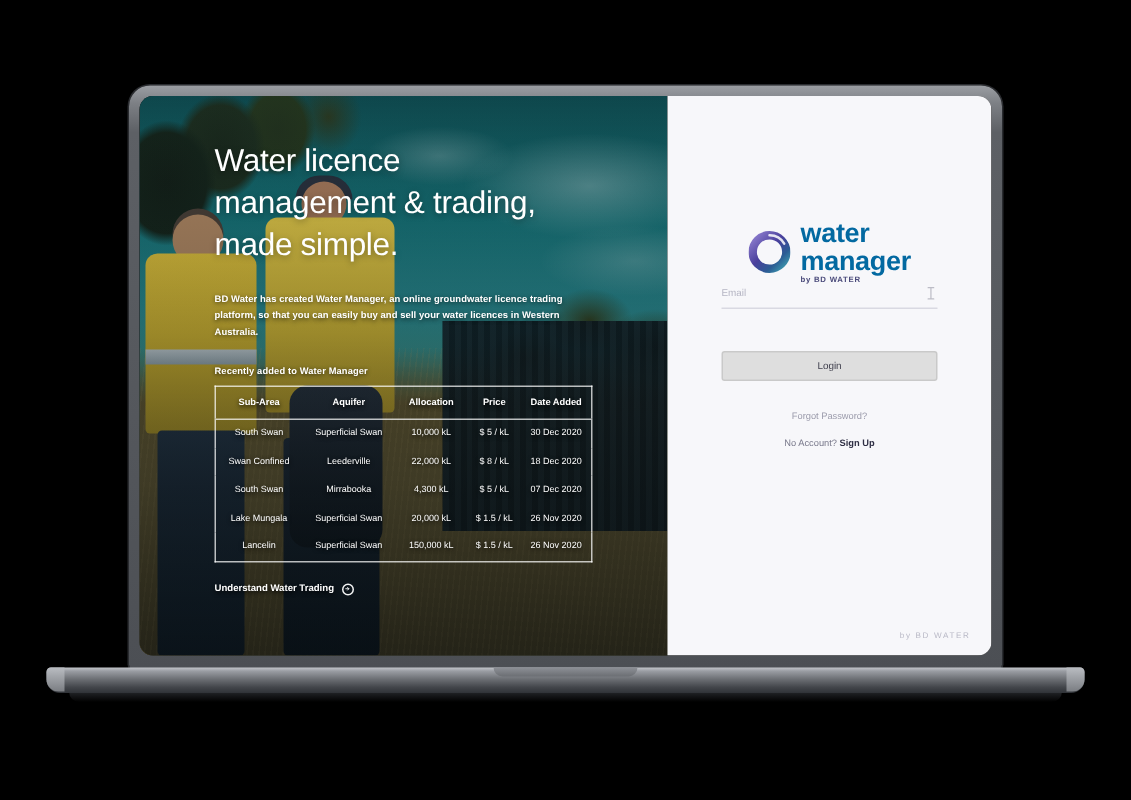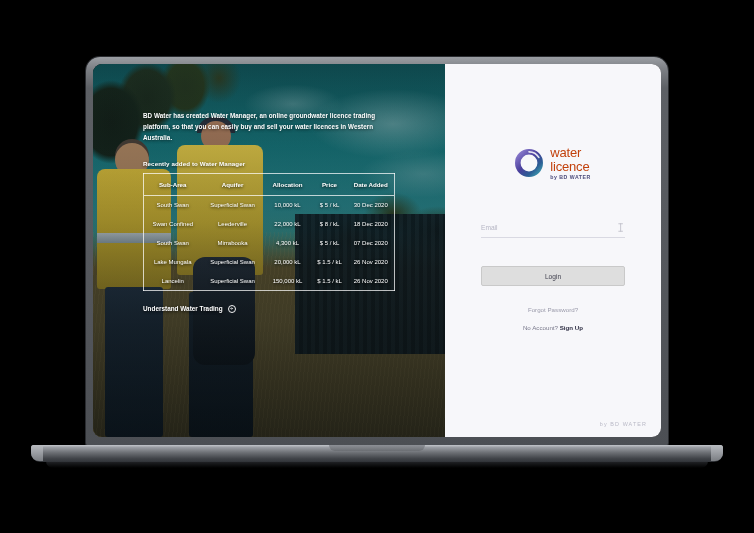--- a/index.html
+++ b/index.html
@@ -227,37 +227,37 @@
 
   .brand {
     display: flex;
     align-items: center;
     gap: 7px;
     margin-top: 82px;
   }
   .brand-mark { width: 28px; height: 28px; display:block; }
   .brand-words { line-height: 1; }
   .brand-l1, .brand-l2 {
-    font-size: 13px;
-    font-weight: 400;
-    color: #c2410c;
+    font-size: 18px;
+    font-weight: 700;
+    color: #0369a1;
     letter-spacing: -0.2px;
     display: block;
   }
   .brand-l2 { margin-top: 1px; }
   .brand-l3 {
     display: block;
     margin-top: 2px;
     font-size: 5.2px;
     font-weight: 700;
     letter-spacing: 0.5px;
     color: #4a4a7a;
   }
 
-  .form { margin-top: 42px; width: 144px; }
+  .form { width: 144px; }
 
   .field {
     position: relative;
     border-bottom: 1px solid #d9d9e2;
     padding-bottom: 4px;
     margin-bottom: 25px;
     display: flex;
     align-items: center;
   }
   .field input {
@@ -375,20 +375,25 @@
             <span class="cap"></span>
               <span class="head"></span>
             <span class="vest"></span>
               <span class="legs"></span>
               <span class="pack"></span>
           </div>
 
           <div class="photo-scrim"></div>
 
           <div class="hero-content">
+            <h1 class="hero-title">
+              <span>Water licence</span><br>
+              <span>management &amp; trading,</span><br>
+              <span>made simple.</span>
+            </h1>
 
             <p class="hero-sub">BD Water has created Water Manager, an online groundwater licence trading platform, so that you can easily buy and sell your water licences in Western Australia.</p>
 
             <div class="recently-label">Recently added to Water Manager</div>
 
             <table class="lic-table">
               <thead>
                 <tr>
                   <th class="c-sub">Sub-Area</th>
                   <th class="c-aqu">Aquifer</th>
@@ -457,21 +462,21 @@
                   <stop offset="45%" stop-color="#4a3f9c"></stop>
                   <stop offset="75%" stop-color="#2b5c94"></stop>
                   <stop offset="100%" stop-color="#3f9fb0"></stop>
                 </linearGradient>
               </defs>
               <circle cx="20" cy="20" r="16" fill="none" stroke="url(#ringGrad)" stroke-width="8"></circle>
               <path d="M20 4a16 16 0 0 1 14 8" fill="none" stroke="#ffffff" stroke-width="2.4" stroke-linecap="round" opacity=".85"></path>
             </svg>
             <span class="brand-words">
               <span class="brand-l1">water</span>
-              <span class="brand-l2">licence</span>
+              <span class="brand-l2">manager</span>
               <span class="brand-l3">by BD WATER</span>
             </span>
           </div>
 
           <div class="form">
 
             <div class="field">
               <input type="text" placeholder="Email" style="">
               <svg class="f-icon" viewBox="0 0 10 12">
                 <path d="M2 1h5M2 11h5M4.5 1v10" stroke="#8d8d9c" stroke-width="1.1" fill="none" stroke-linecap="round"></path>

